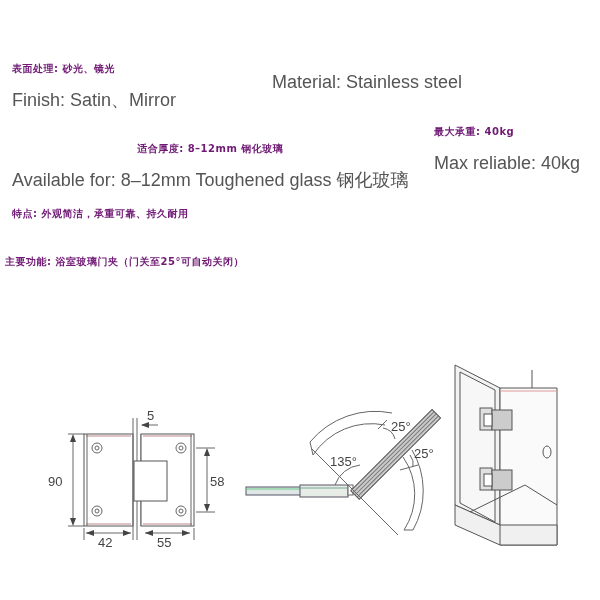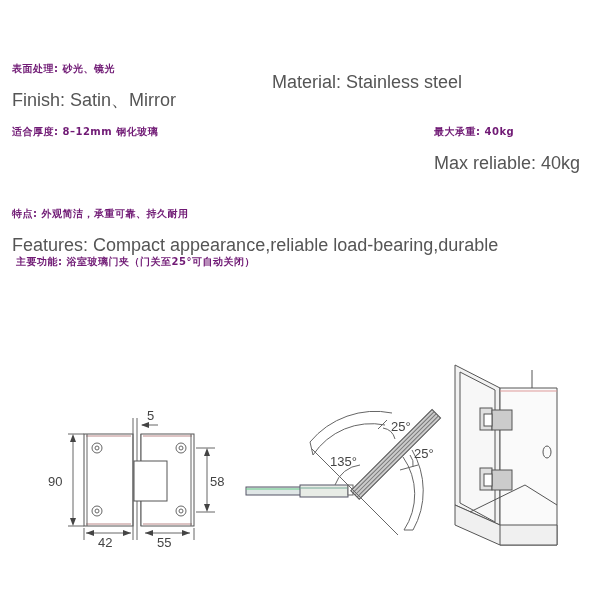--- a/index.html
+++ b/index.html
@@ -17,34 +17,34 @@
 <body>
 
 <div class="block" style="left:12px; top:60px;">
   <div class="zh">表面处理: 砂光、镜光</div>
   <div class="en">Finish: Satin、Mirror</div>
 </div>
 <div class="block" style="left:272px; top:60px;">
   <div class="en">Material: Stainless steel</div>
 </div>
 
-<div class="block" style="left:12px; top:123px;text-align:center;">
+<div class="block" style="left:12px; top:140px;text-align:center;">
   <div class="zh">适合厚度: 8–12mm 钢化玻璃</div>
+  <div class="en">Available for: 8–12mm Toughened glass 钢化玻璃</div>
 </div>
 <div class="block" style="left:434px; top:123px;">
   <div class="zh">最大承重: 40kg</div>
   <div class="en">Max reliable: 40kg</div>
 </div>
 
 <div class="block" style="left:12px; top:205px;">
   <div class="zh">特点: 外观简洁，承重可靠、持久耐用</div>
-  <div class="en">Features: Compact appearance,reliable load-bearing,durable</div>
 </div>
 
-<div class="block" style="left:16px; top:253px;">
+<div class="block" style="left:5px; top:253px;">
   <div class="zh">主要功能: 浴室玻璃门夹（门关至25°可自动关闭）</div>
 </div>
 
 <svg style="left:0; top:0;" width="600" height="600">
   <g stroke="#666" fill="none" stroke-width="1">
 
     <rect x="84" y="434" width="49" height="92" fill="#fff" stroke="#555"></rect>
     <line x1="86" y1="436" x2="131" y2="436" stroke="#b88"></line>
     <line x1="86" y1="524" x2="131" y2="524" stroke="#b88"></line>
     <line x1="87" y1="434" x2="87" y2="526"></line>

